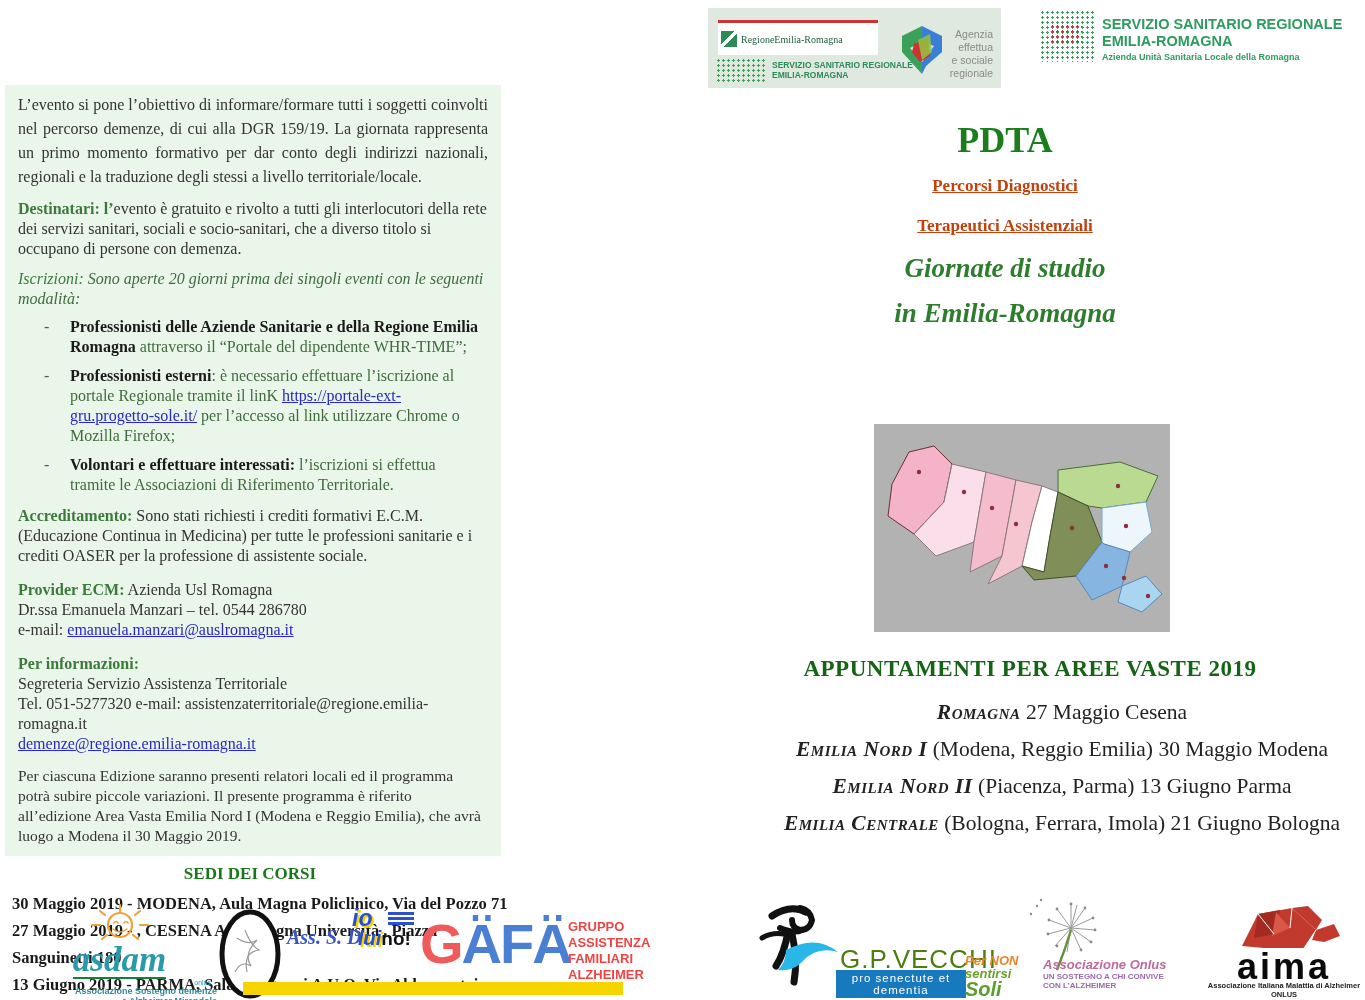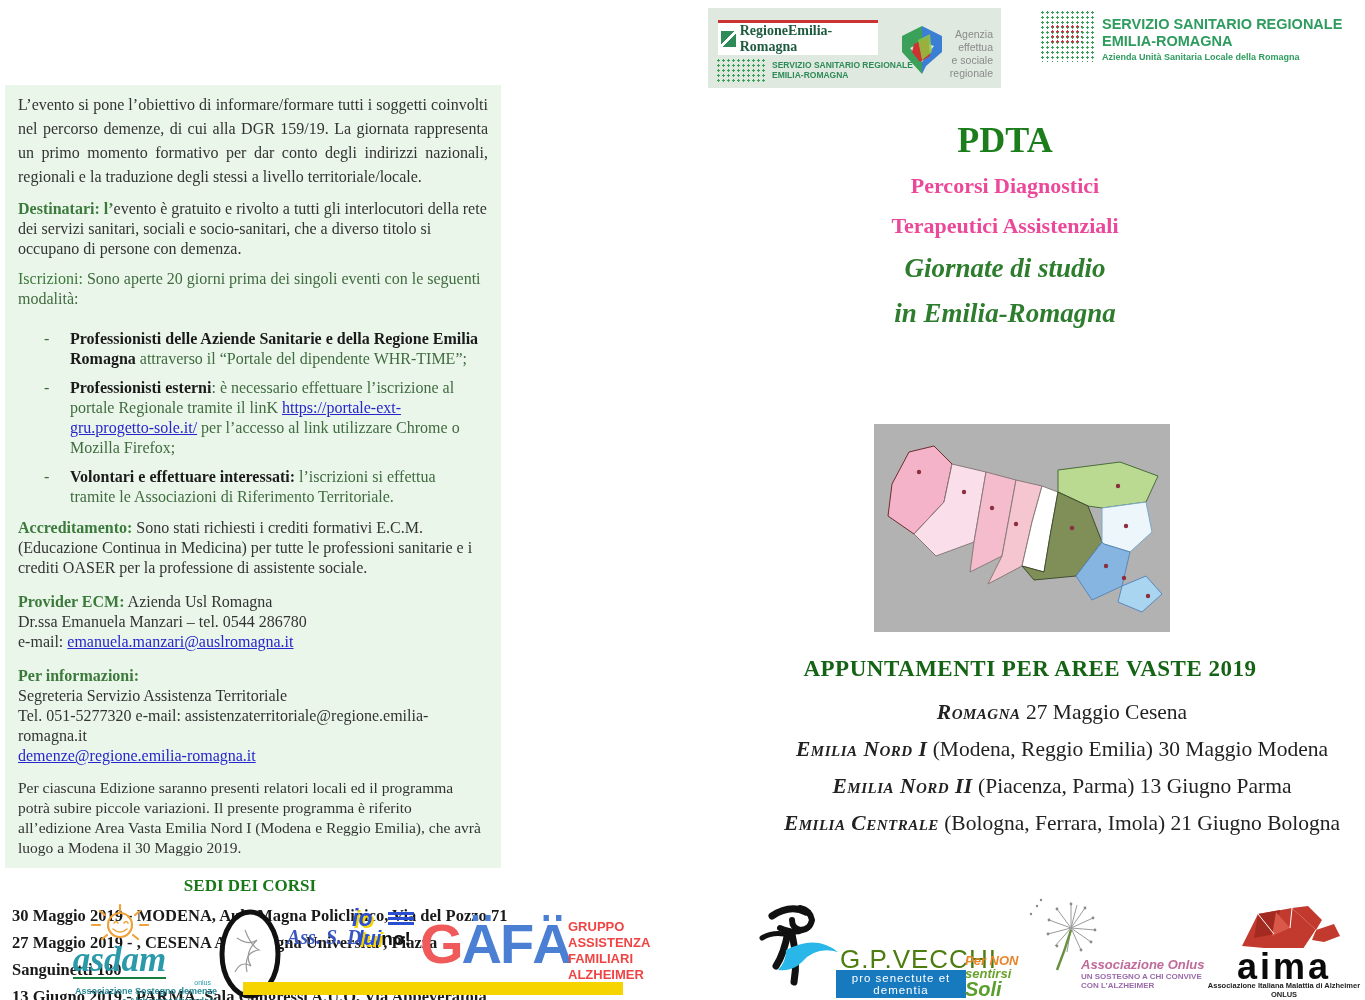--- a/index.html
+++ b/index.html
@@ -25,38 +25,38 @@
   .bold{font-weight:bold;color:#1a1a1a;}
   a.doclink{color:#2626cc;text-decoration:underline;cursor:pointer;}
   .sedi-title{margin:8px 0 4px 0;width:500px;text-align:center;
     color:#187818;font-weight:bold;font-size:17px;}
   .sedi-list{margin:6px 0 0 12px;font-weight:bold;font-size:16.5px;
     line-height:27px;color:#1a1a1a;}
 
   
   .title-block{left:690px;top:118px;width:630px;text-align:center;}
   .pdta{font-size:36px;font-weight:bold;color:#1b7d1b;line-height:44px;margin-bottom:4px;}
-  .tline{font-size:22px;font-weight:bold;color:#ec4899;line-height:40px;}
+  .tline{font-size:17px;font-weight:bold;color:#c2410c;line-height:40px;text-decoration:underline;}
   .sline{font-size:27px;font-weight:bold;font-style:italic;color:#2e7d2e;line-height:45px;}
 
   
   .map-wrap{left:874px;top:424px;width:296px;height:208px;background:#b2b2b2;}
 
   .appt-title{left:740px;top:656px;width:580px;text-align:center;
     font-size:23px;font-weight:bold;color:#156315;letter-spacing:.5px;}
   .appt-list{left:772px;top:694px;width:580px;font-size:21.5px;line-height:37px;color:#222;text-align:center;}
   .area{font-style:italic;font-weight:bold;font-variant:small-caps;letter-spacing:.5px;}
 
   
   .rer-block{left:708px;top:8px;width:293px;height:80px;background:#dfe9e0;}
   .rer-white{position:absolute;left:10px;top:12px;width:160px;height:32px;background:#fff;
     border-top:3px solid #cc3333;display:flex;align-items:center;}
   .rer-square{width:16px;height:16px;margin:0 4px 0 3px;
     background:linear-gradient(135deg,#2e8b57 42%,#fff 42%,#fff 58%,#2e8b57 58%);}
-  .rer-name{font-size:14px;font-weight:bold;color:#1f5c3f;}
+  .rer-name{font-size:10px;font-weight:normal;color:#1f5c3f;}
   .dotgrid{background-image:radial-gradient(#3aa05a 1.2px,transparent 1.4px);background-size:5px 5px;}
   .dotred{background-image:radial-gradient(#cc3344 1.2px,transparent 1.4px);background-size:5px 5px;}
   .rer-ssr{position:absolute;left:64px;top:52px;font-family:"Liberation Sans",sans-serif;
     font-weight:bold;font-size:8.5px;line-height:10px;color:#2e8b57;}
   .agenzia-text{position:absolute;right:8px;top:20px;width:62px;text-align:right;
     font-family:"Liberation Sans",sans-serif;font-size:10.5px;line-height:13px;color:#8a8a8a;}
   .ausl-block{left:1040px;top:8px;width:320px;height:60px;}
   .ausl-text{position:absolute;left:62px;top:8px;font-family:"Liberation Sans",sans-serif;color:#2e9c5e;}
   .ausl-l1{font-weight:bold;font-size:14.5px;line-height:17px;}
   .ausl-l3{font-weight:bold;font-size:9px;margin-top:2px;}
@@ -86,21 +86,21 @@
   .gafa-side{position:absolute;left:148px;top:14px;color:#f04444;font-weight:bold;
     font-size:13px;line-height:16px;}
   .gpv-box{left:752px;top:898px;width:218px;height:100px;}
   .gpv-name{position:absolute;left:88px;top:46px;font-size:26px;color:#4d7c0f;letter-spacing:1px;}
   .gpv-bar{position:absolute;left:84px;top:72px;width:130px;background:#1779be;color:#fff;
     font-size:11.5px;text-align:center;padding:2px 0;letter-spacing:1px;}
   .soli-box{left:965px;top:898px;width:205px;height:100px;}
   .soli-pernon{color:#e8852a;font-weight:bold;font-style:italic;font-size:13px;line-height:13px;}
   .soli-sentirsi{color:#6aa22e;font-weight:bold;font-style:italic;font-size:13px;line-height:13px;}
   .soli-soli{color:#5a9e2e;font-weight:bold;font-style:italic;font-size:20px;line-height:18px;}
-  .soli-right{position:absolute;left:78px;top:60px;width:130px;margin-left:38px;}
+  .soli-right{position:absolute;left:78px;top:60px;width:130px;}
   .soli-assoc{color:#c06a9a;font-weight:bold;font-style:italic;font-size:13px;line-height:14px;}
   .soli-sub{color:#9a6aaa;font-weight:bold;font-size:8px;line-height:9px;}
   .aima-box{left:1205px;top:900px;width:158px;height:100px;text-align:center;}
   .aima-name{font-weight:bold;font-size:36px;line-height:30px;letter-spacing:3px;color:#0a0a0a;}
   .aima-sub{font-size:7.5px;line-height:8.5px;color:#222;font-weight:bold;}
 </style>
 </head>
 <body>
 
 <div class="abs rer-block">
@@ -138,21 +138,21 @@
   </div>
 </div>
 
 <div class="abs left-page">
 
   <div class="green-box">
     <p class="intro">L’evento si pone l’obiettivo di informare/formare tutti i soggetti coinvolti nel percorso demenze, di cui alla DGR 159/19. La giornata rappresenta un primo momento formativo per dar conto degli indirizzi nazionali, regionali e la traduzione degli stessi a livello territoriale/locale.</p>
 
     <p class="para"><span class="glabel">Destinatari: l’</span><span>evento è gratuito e rivolto a tutti gli interlocutori della rete dei servizi sanitari, sociali e socio-sanitari, che a diverso titolo si occupano di persone con demenza.</span></p>
 
-    <p class="para" style="margin-bottom:20px;"><span class="glabel" style="font-weight:normal;">Iscrizioni:</span><span class="gtext"> Sono aperte 20  giorni prima dei singoli eventi con le seguenti modalità:</span></p>
+    <p class="para" style="margin-bottom:8px;font-style:italic;"><span class="glabel" style="font-weight:normal;">Iscrizioni:</span><span class="gtext"> Sono aperte 20  giorni prima dei singoli eventi con le seguenti modalità:</span></p>
 
     <div class="bullet">
       <span class="dash">-</span>
       <span class="btxt"><span class="bold">Professionisti delle Aziende Sanitarie  e della Regione Emilia Romagna</span><span> attraverso il “Portale del dipendente WHR-TIME”;</span></span>
     </div>
     <div class="bullet">
       <span class="dash">-</span>
       <span class="btxt"><span class="bold">Professionisti esterni</span><span>: è necessario effettuare l’iscrizione al portale Regionale  tramite il linK </span><a class="doclink">https://portale-ext-gru.progetto-sole.it/</a><span> per l’accesso al link utilizzare Chrome o Mozilla Firefox;</span></span>
     </div>
     <div class="bullet" style="margin-bottom:11px;">

